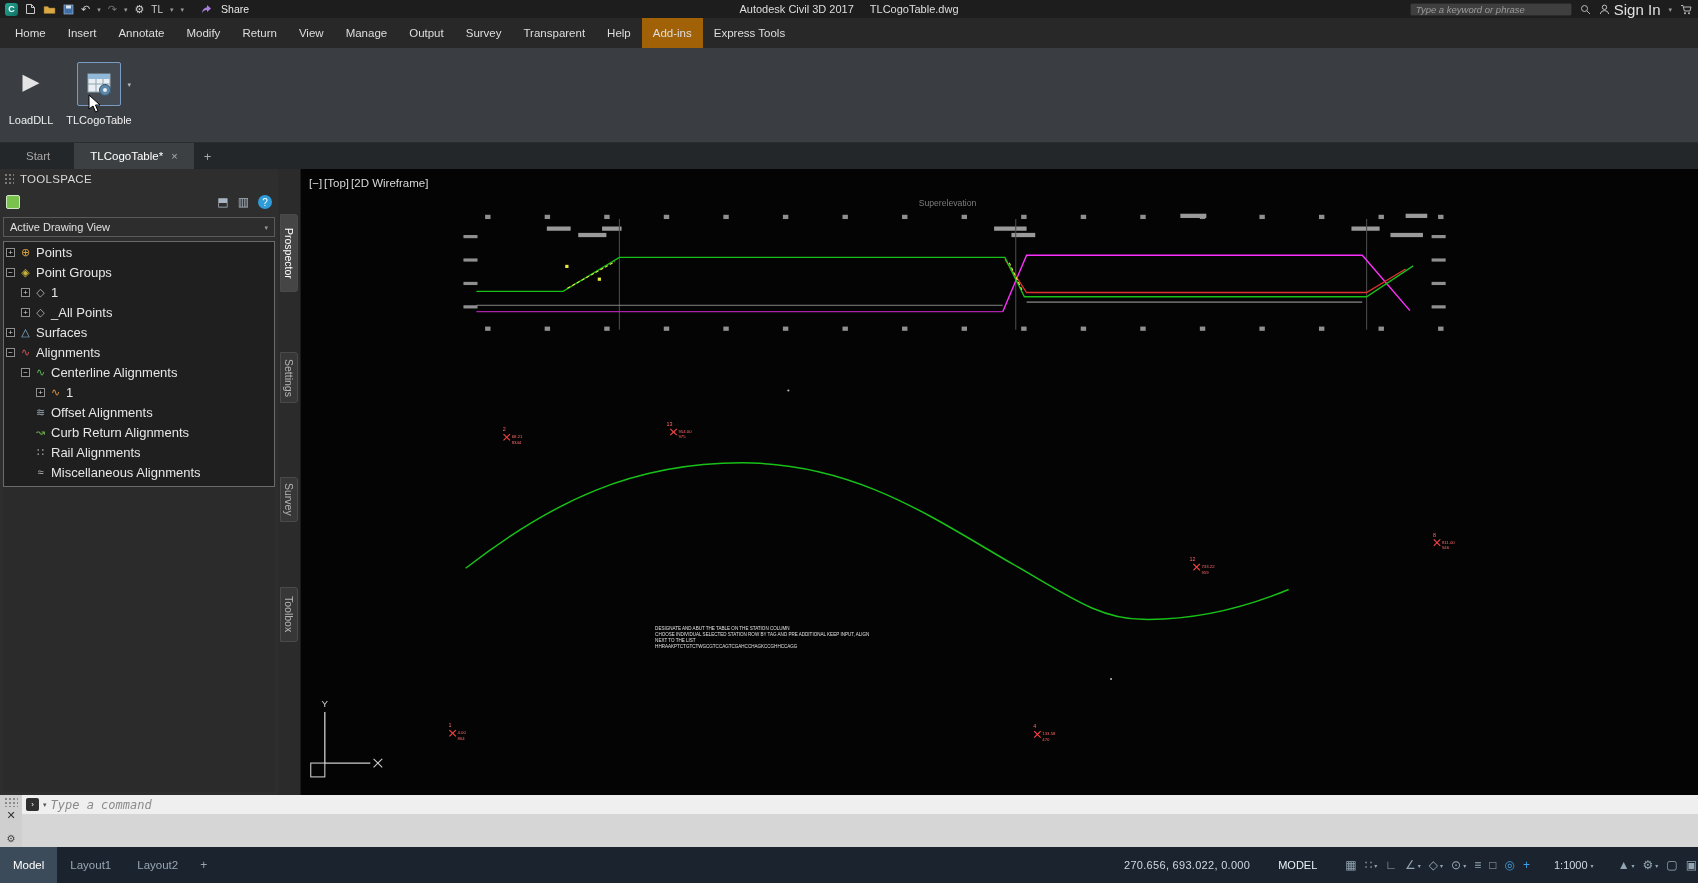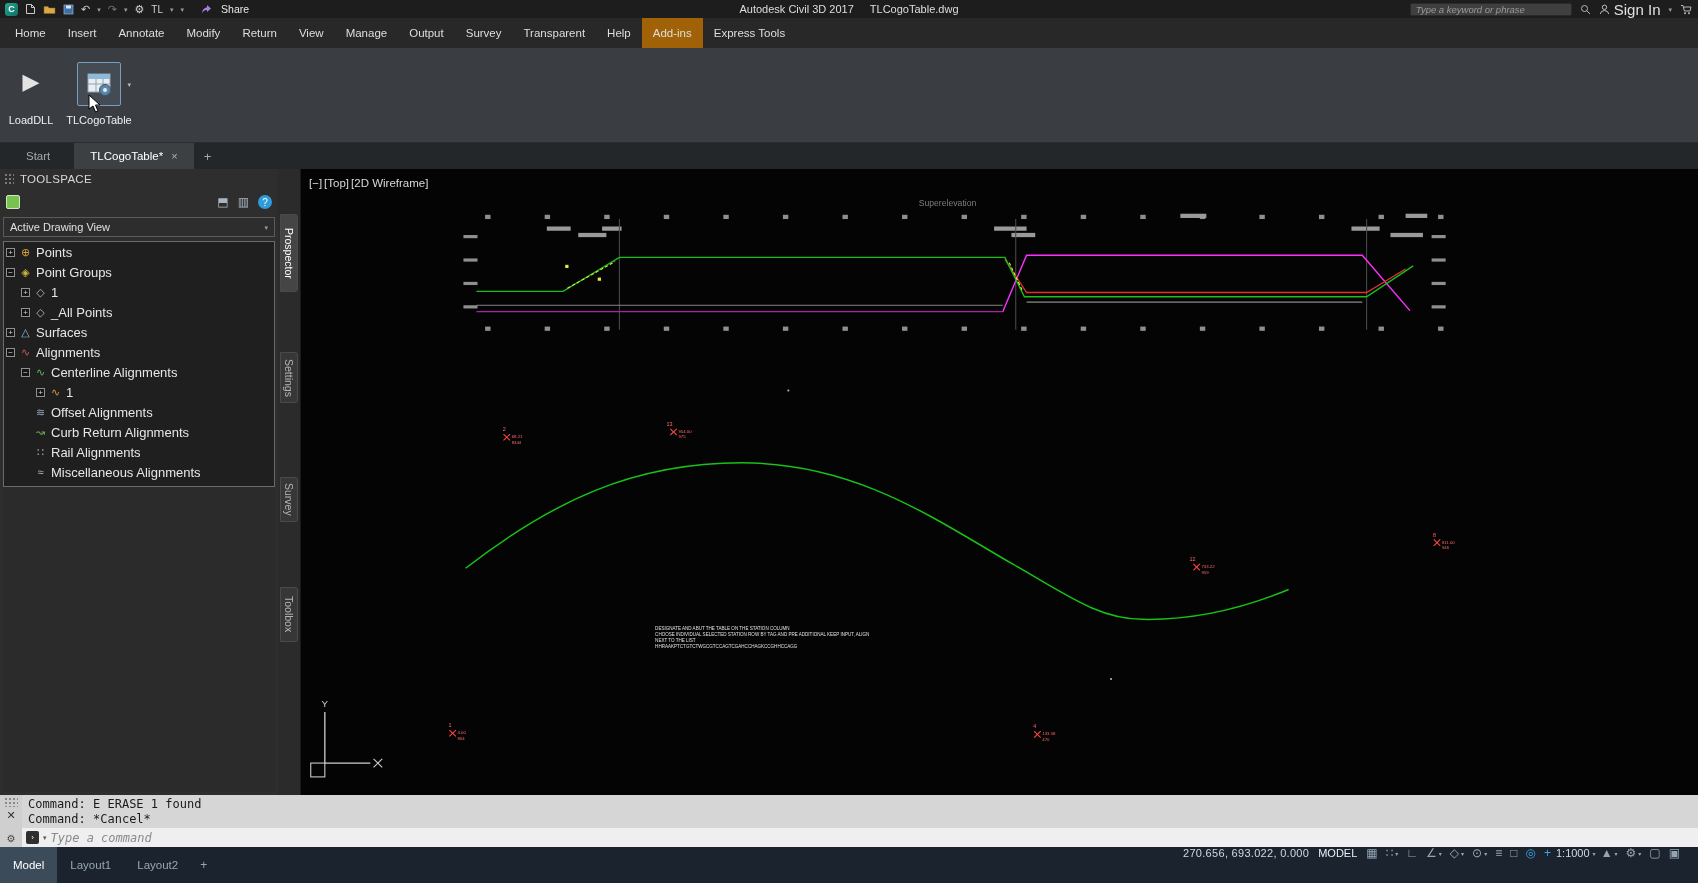--- a/index.html
+++ b/index.html
@@ -106,21 +106,21 @@
   .cmd-caret{color:#555;font-size:7px}
   .cmd-input{flex:1;border:none;outline:none;background:transparent;font-family:"DejaVu Sans Mono",monospace;
     font-size:12px;color:#222;}
   .cmd-input::placeholder{color:#8a8a8a;font-style:italic}
 
   
   .statusbar{height:36px;background:#1b242e;display:flex;align-items:stretch;flex:0 0 auto}
   .layout-tab{display:flex;align-items:center;padding:0 13px;font-size:11.5px;color:#97a6b4;cursor:default}
   .layout-tab.active{background:#3c4b59;color:#fff}
   .layout-plus{display:flex;align-items:center;padding:0 9px;color:#97a6b4;font-size:12px}
-  .sb-right{margin-left:auto;display:flex;align-items:flex-start;gap:5px;padding-right:18px}
+  .sb-right{margin-left:auto;display:flex;align-items:center;gap:24px;padding-right:1px}
   .sb-coords{font-size:11px;color:#cfd9e2;letter-spacing:.3px}
   .sb-mode{font-size:11px;color:#e8f0f6;padding:0 4px}
   .sb-icons{display:flex;align-items:center;gap:8px}
   .sb-ic{display:flex;align-items:center;gap:2px;cursor:default}
   .sb-ic .g{font-size:12px;color:#93a5b3;line-height:12px}
   .sb-ic.on .g{color:#3fa2e8}
   .sb-ic .c{display:none;font-size:6px;color:#93a5b3}
   .sb-ic .c.show{display:inline}
   .sb-scale{display:flex;align-items:center;gap:3px;font-size:11px;color:#cfd9e2}
 </style>
@@ -538,24 +538,20 @@
         </svg>
     </div>
   </div>
 
   <div class="cmd">
     <div class="cmd-rail">
       <span class="cmd-grip"></span>
       <span class="cmd-x">✕</span>
       <span class="cmd-wrench">⚙</span>
     </div>
-    <div class="cmd-hist">
-      <div>Command: E ERASE 1 found</div>
-      <div>Command: *Cancel*</div>
-    </div>
     <div class="cmd-input-row">
       <span class="cmd-badge">›</span>
       <span class="cmd-caret">▾</span>
       <input class="cmd-input" placeholder="Type a command" style="">
     </div>
   </div>
 
   <div class="statusbar">
     <div style="display:flex">
 

